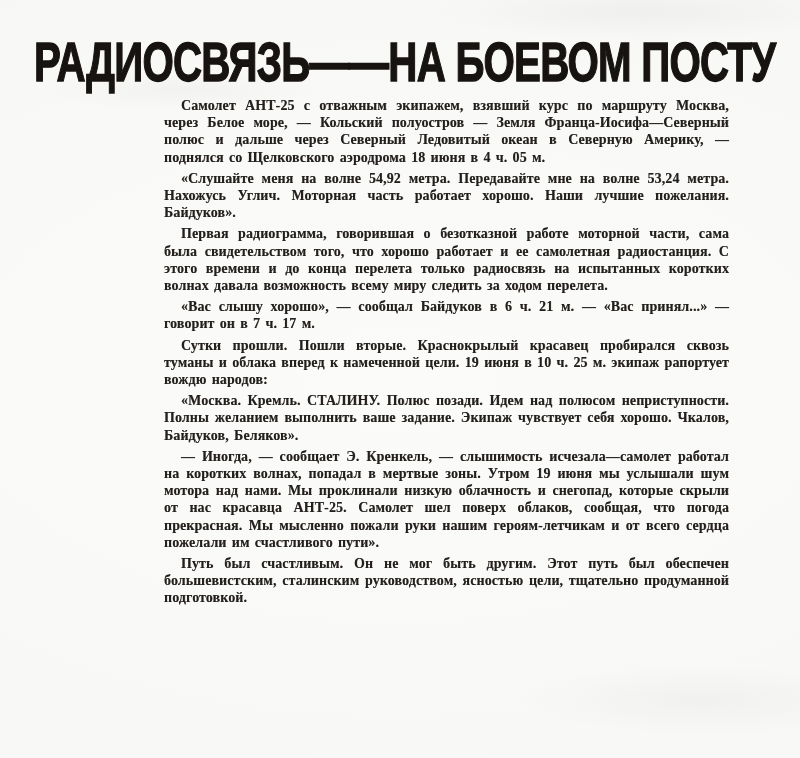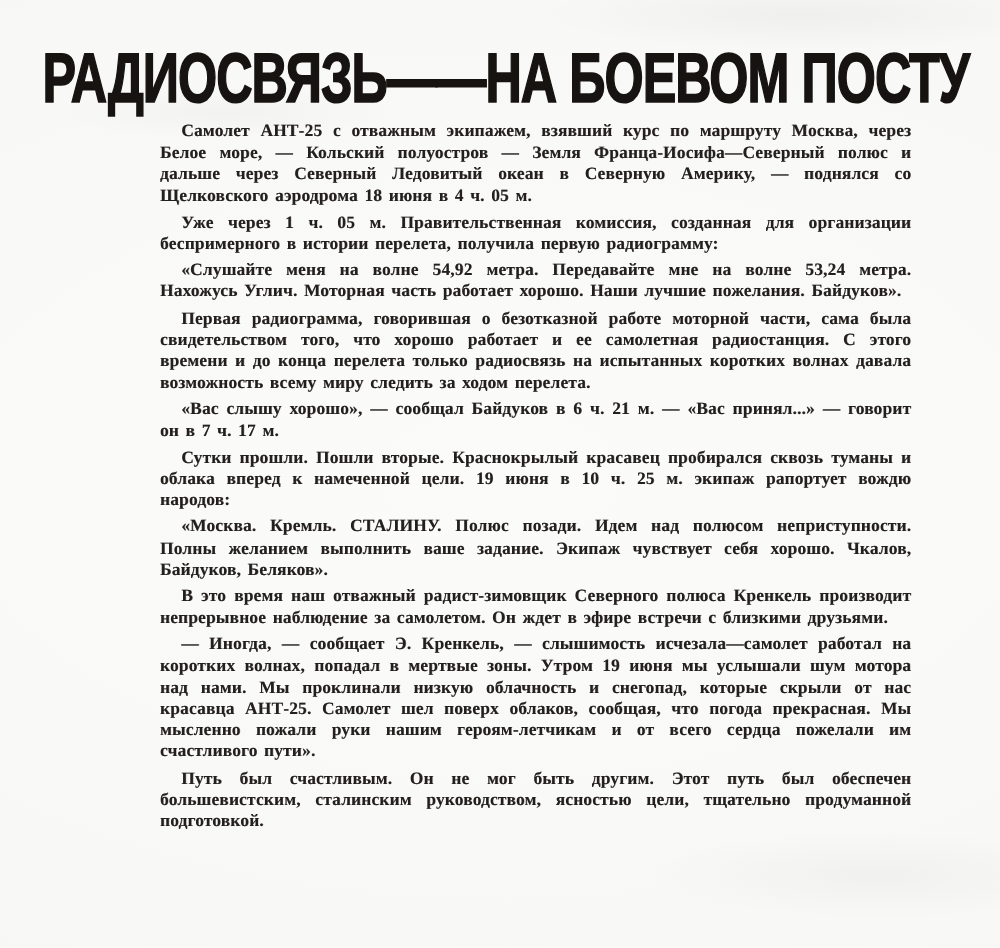--- a/index.html
+++ b/index.html
@@ -58,35 +58,34 @@
     line-height: 17.2px;
     font-weight: 700;
     text-align: justify;
     word-spacing: 1.6px;
     letter-spacing: 0.15px;
     text-shadow: 0.3px 0 0 rgba(30,25,20,0.45);
   }
   .body-column p {
     text-indent: 17px;
     margin-bottom: 4px;
+    margin-left: 36px;
   }
 </style>
 </head>
 <body>
 
 <div class="page">
   <div class="scan-noise"></div>
 
   <h1 class="headline">РАДИОСВЯЗЬ——НА БОЕВОМ ПОСТУ</h1>
 
   <div class="body-column">
     <p>Самолет АНТ-25 с отважным экипажем, взявший курс по маршруту Москва, через Белое море, — Кольский полуостров — Земля Франца-Иосифа—Северный полюс и дальше через Северный Ледовитый океан в Северную Америку, — поднялся со Щелковского аэродрома 18 июня в 4 ч. 05 м.</p>
-    <p>Уже через 1 ч. 05 м. Правительственная комиссия, созданная для организации беспримерного в истории перелета, получила первую радиограмму:</p>
     <p>«Слушайте меня на волне 54,92 метра. Передавайте мне на волне 53,24 метра. Нахожусь Углич. Моторная часть работает хорошо. Наши лучшие пожелания. Байдуков».</p>
     <p>Первая радиограмма, говорившая о безотказной работе моторной части, сама была свидетельством того, что хорошо работает и ее самолетная радиостанция. С этого времени и до конца перелета только радиосвязь на испытанных коротких волнах давала возможность всему миру следить за ходом перелета.</p>
     <p>«Вас слышу хорошо», — сообщал Байдуков в 6 ч. 21 м. — «Вас принял...» — говорит он в 7 ч. 17 м.</p>
     <p>Сутки прошли. Пошли вторые. Краснокрылый красавец пробирался сквозь туманы и облака вперед к намеченной цели. 19 июня в 10 ч. 25 м. экипаж рапортует вождю народов:</p>
     <p>«Москва. Кремль. СТАЛИНУ. Полюс позади. Идем над полюсом неприступности. Полны желанием выполнить ваше задание. Экипаж чувствует себя хорошо. Чкалов, Байдуков, Беляков».</p>
-    <p>В это время наш отважный радист-зимовщик Северного полюса Кренкель производит непрерывное наблюдение за самолетом. Он ждет в эфире встречи с близкими друзьями.</p>
     <p>— Иногда, — сообщает Э. Кренкель, — слышимость исчезала—самолет работал на коротких волнах, попадал в мертвые зоны. Утром 19 июня мы услышали шум мотора над нами. Мы проклинали низкую облачность и снегопад, которые скрыли от нас красавца АНТ-25. Самолет шел поверх облаков, сообщая, что погода прекрасная. Мы мысленно пожали руки нашим героям-летчикам и от всего сердца пожелали им счастливого пути».</p>
     <p>Путь был счастливым. Он не мог быть другим. Этот путь был обеспечен большевистским, сталинским руководством, ясностью цели, тщательно продуманной подготовкой.</p>
   </div>
 </div>
 
 </body></html>

